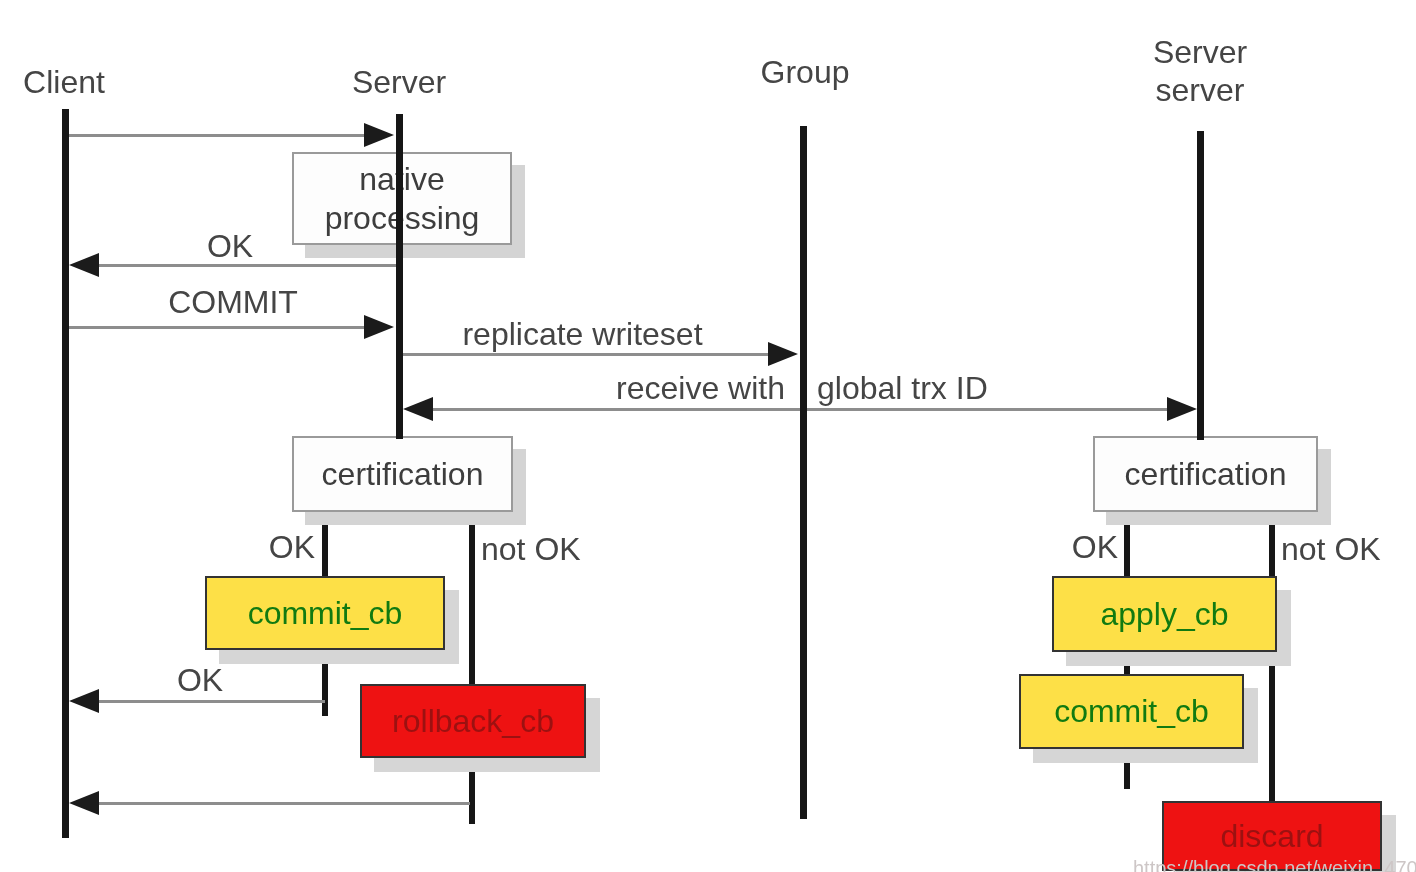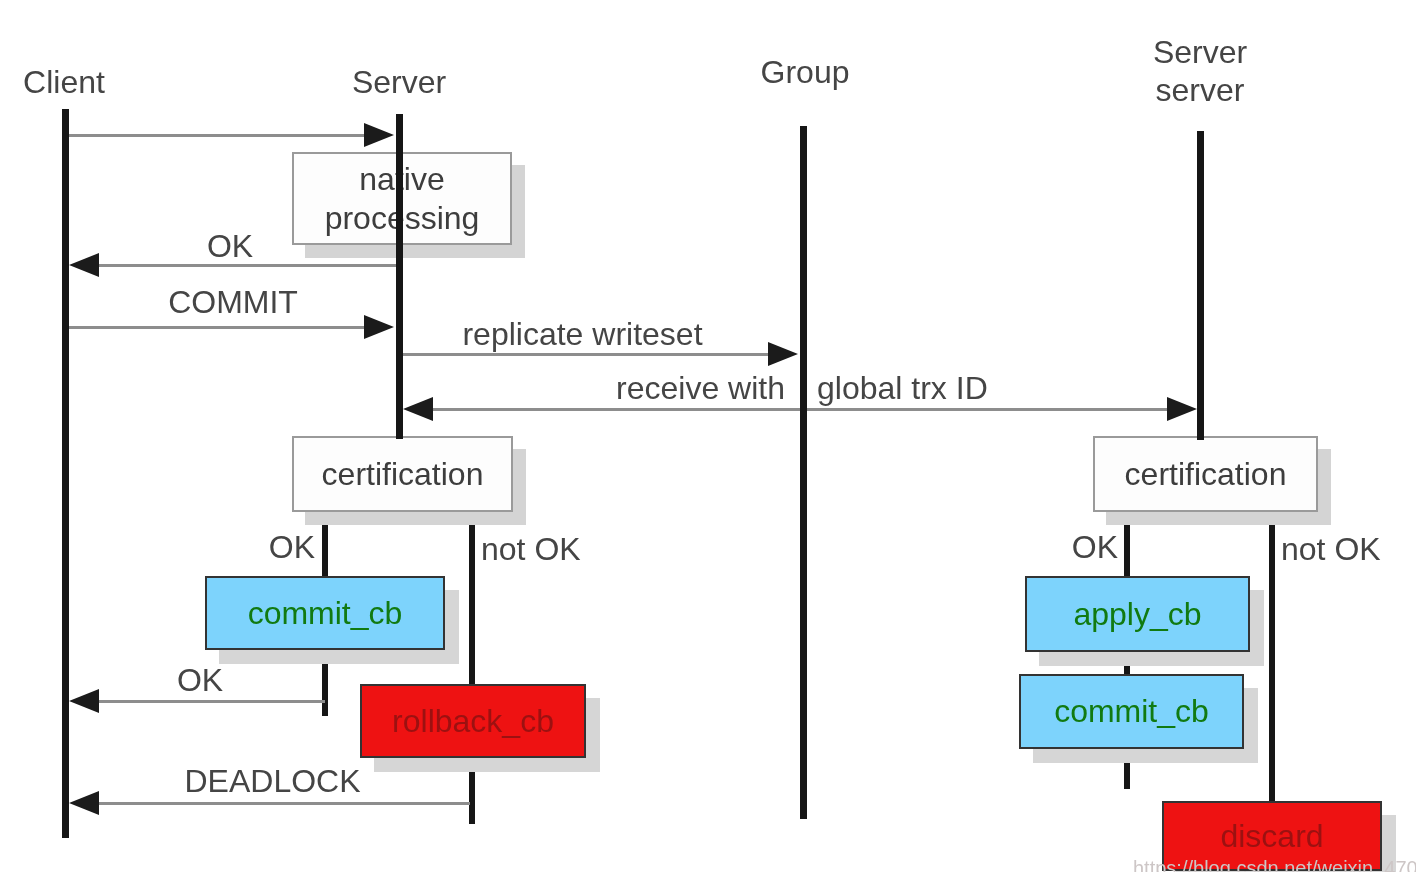--- a/index.html
+++ b/index.html
@@ -27,21 +27,21 @@
     box-shadow:13px 13px 0 #d4d4d4; z-index:3;
     display:flex; align-items:center; justify-content:center;
     color:#3d3d3d; font-size:32px; text-align:center; line-height:1.2;
   }
   .wbox .txt { position:relative; z-index:5; }
   .cbox {
     position:absolute; border:2px solid #333333; box-shadow:14px 14px 0 #d6d6d6;
     z-index:3; display:flex; align-items:center; justify-content:center;
     font-size:32px; text-align:center;
   }
-  .cbox.green { background:#7dd3fc; color:#117a11; }
+  .cbox.green { background:#fde047; color:#117a11; }
   .cbox.red   { background:#ee1212; color:#9c1111; }
   .watermark {
     position:absolute; color:#cdc6c6; font-size:20px; z-index:6; white-space:nowrap;
   }
 </style>
 </head>
 <body>
 
 <div class="canvas">
 
@@ -107,25 +107,24 @@
     <span>commit_cb</span>
   </div>
   <div class="cbox red" style="left:360px;top:672px;width:222px;height:70px;">
     <span>rollback_cb</span>
   </div>
 
   <div class="lbl" style="left:155px;top:650px;width:90px;">OK</div>
   <div class="head l" style="left:69px;top:677px;"></div>
   <div class="aline" style="left:99px;top:688px;width:226px;"></div>
 
-  <div class="lbl" style="left:155px;top:751px;width:235px;">DEADLOCK</div>
   <div class="head l" style="left:69px;top:779px;"></div>
   <div class="aline" style="left:99px;top:790px;width:371px;"></div>
 
-  <div class="cbox green" style="left:1025px;top:564px;width:221px;height:72px;">
+  <div class="cbox green" style="left:1052px;top:564px;width:221px;height:72px;">
     <span>apply_cb</span>
   </div>
   <div class="cbox green" style="left:1019px;top:662px;width:221px;height:71px;">
     <span>commit_cb</span>
   </div>
   <div class="cbox red" style="left:1162px;top:789px;width:216px;height:66px;align-items:center;">
     <span>discard</span>
   </div>
 
   <div class="watermark" style="left:1133px;top:845px;">https://blog.csdn.net/weixin_47019016</div>

